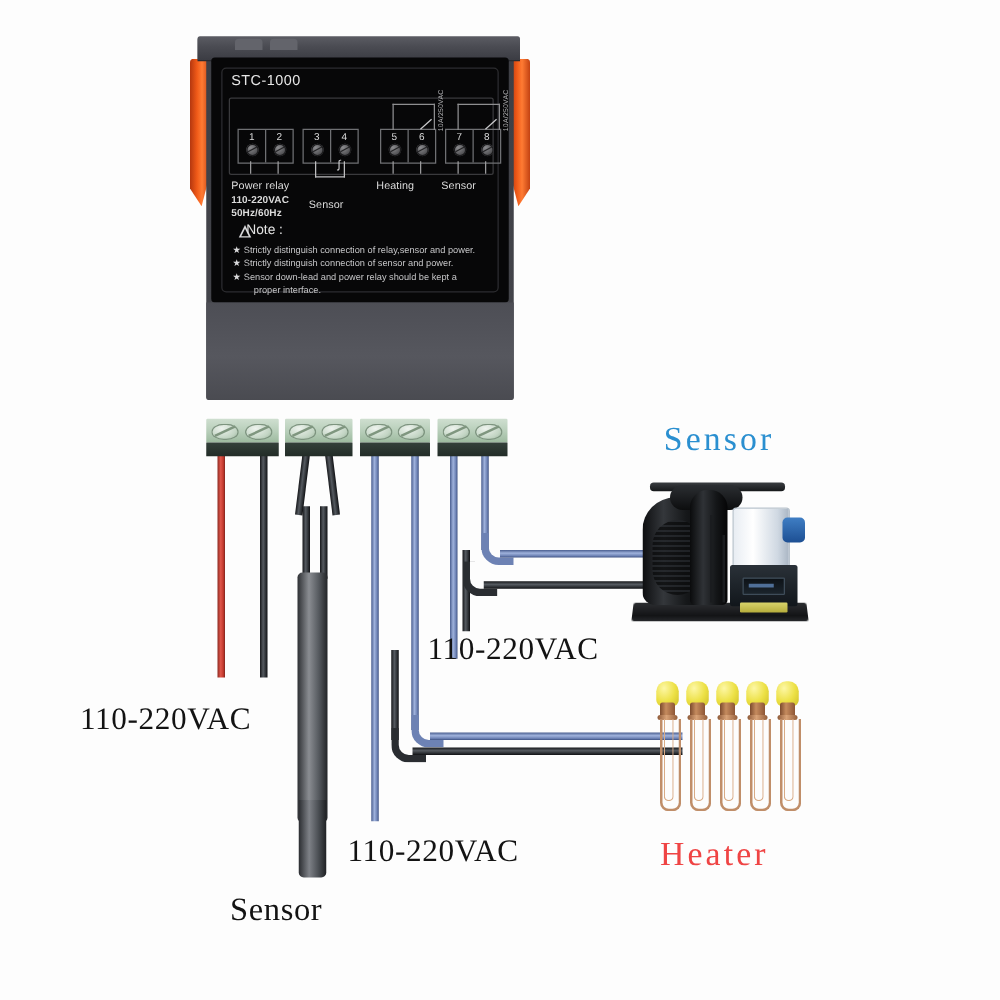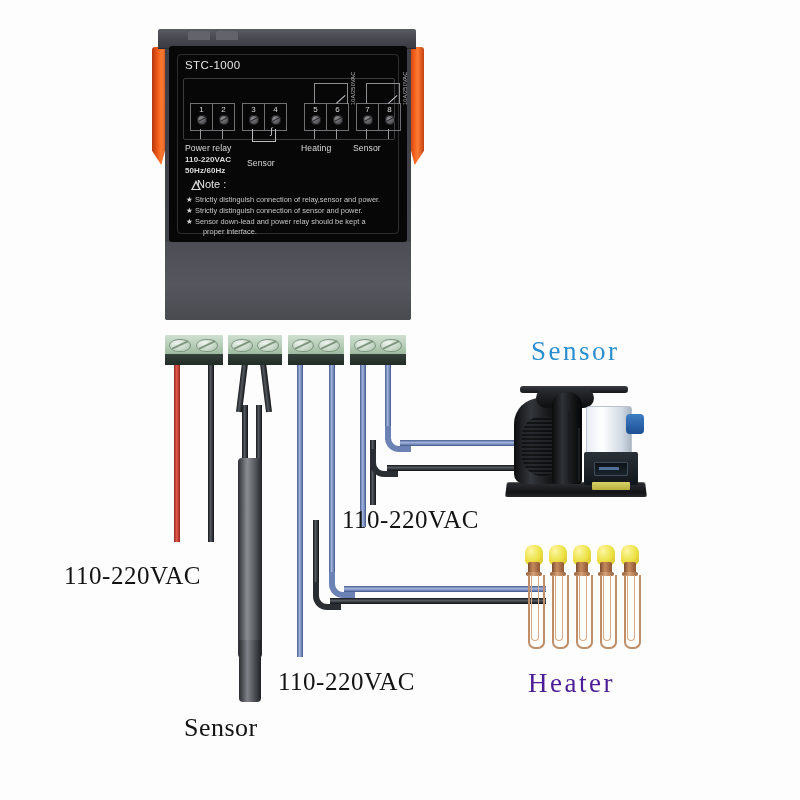--- a/index.html
+++ b/index.html
@@ -412,21 +412,21 @@
     </div>
     <div class="he" style="left:96px;">
       <div class="he-cap"></div>
       <div class="he-neck"></div>
       <div class="he-band"></div>
       <div class="he-u"></div>
       <div class="he-u2"></div>
     </div>
   </div>
 
-  <div class="devlabel" style="left:528px;top:668px;color:#4c1d95;">Heater</div>
+  <div class="devlabel" style="left:528px;top:668px;color:#ef4444;">Heater</div>
 
   <div class="vlabel" style="left:64px;top:562px;">110-220VAC</div>
 
   <div class="vlabel" style="left:278px;top:668px;">110-220VAC</div>
 
   <div class="vlabel" style="left:184px;top:713px;font-size:26px;">Sensor</div>
 
 </div>
 
 </body></html>

